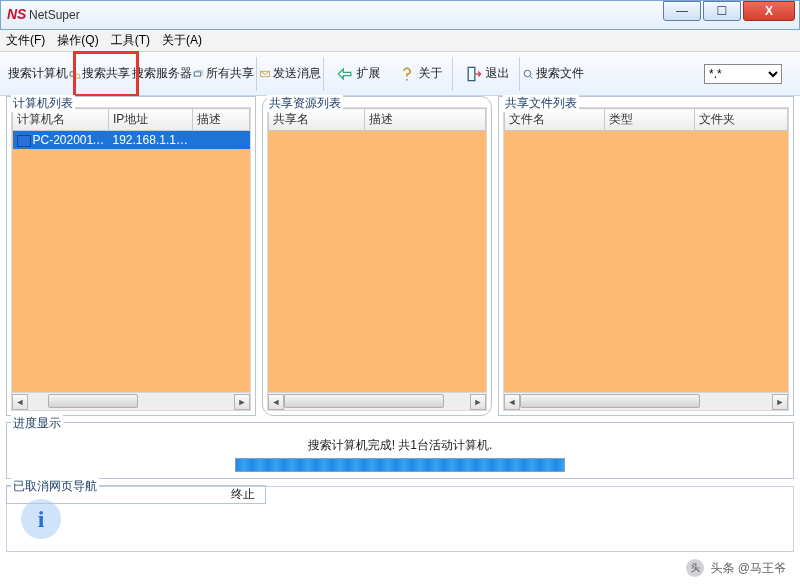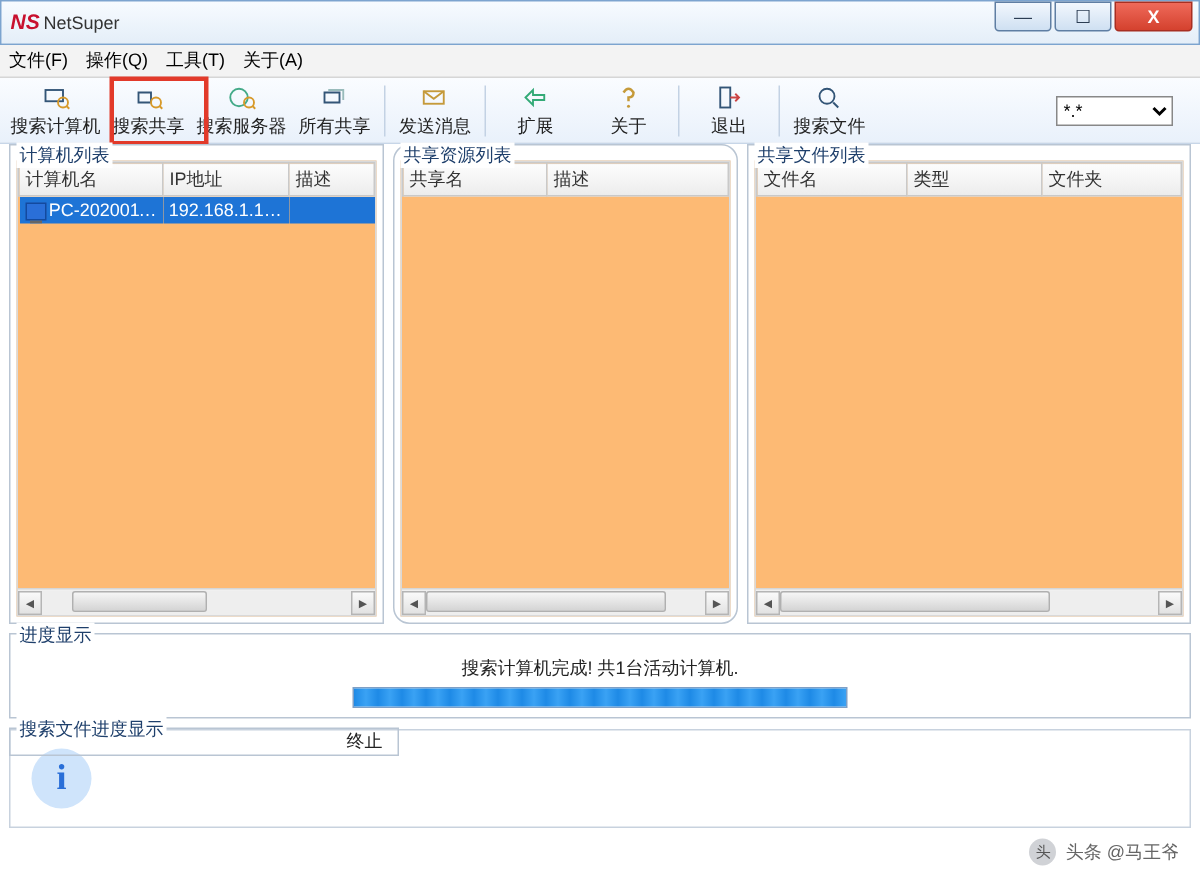--- a/index.html
+++ b/index.html
@@ -13,21 +13,21 @@
 .winbtn { width:38px; height:20px; border:1px solid #5f7ea3; background:linear-gradient(#f2f7fd,#cfe0f2); display:flex; align-items:center; justify-content:center; font-size:10px; color:#2b3d53; cursor:pointer; border-bottom-left-radius:3px; border-bottom-right-radius:3px;}
 .winbtn.close { background:linear-gradient(#ef6a5a,#d4412e); color:#fff; width:52px; border-color:#a82f22;}
 .winbtn.close span{ font-weight:bold; }
 
 
 .menubar { height:22px; background:#f3f3f3; border-bottom:1px solid #d6d6d6; display:flex; align-items:center; padding:0 6px; gap:12px; color:#000; }
 .menubar span{ cursor:pointer; }
 
 
 .toolbar { height:44px; background:linear-gradient(#fafcff,#e9f1fb); border-bottom:1px solid #c7d6e8; display:flex; align-items:center; padding:2px 6px; position:relative;}
-.tbtn { width:62px; height:40px; display:flex; flex-direction:column; align-items:center; justify-content:center; gap:1px; cursor:pointer; }
+.tbtn { width:62px; height:40px; display:flex; align-items:center; justify-content:center; gap:1px; cursor:pointer; }
 .tbtn .tlabel{ color:#222; white-space:nowrap; font-size:12px;}
 .tbtn svg{ width:22px; height:20px; }
 .tsep { width:1px; height:34px; background:#c3d2e4; margin:0 2px;}
 .highlight-box { position:absolute; left:73px; top:-1px; width:66px; height:46px; border:3px solid #e23a2a; pointer-events:none;}
 .filter-box { margin-left:auto; margin-right:12px; }
 .filter-box select { width:78px; height:20px; border:1px solid #888; font-size:12px; background:#fff; }
 
 
 .workarea { display:flex; gap:6px; padding:0 6px; height:320px; }
 .panel { position:relative; border:1px solid #b9c5d3; background:#fff; }
@@ -267,21 +267,21 @@
   <div class="pbox left">
     <span class="panel-label">进度显示</span>
     <div class="prog-inner">
       <div class="prog-text">搜索计算机完成! 共1台活动计算机.</div>
       <div class="prog-bar">
         <div class="prog-fill"></div>
       </div>
     </div>
   </div>
   <div class="pbox right">
-    <span class="panel-label">搜索文件进度显示</span>
+    <span class="panel-label">已取消网页导航</span>
     <span class="stop-btn">终止</span>
   </div>
 </div>
 
 <div class="info-banner">
   <div class="info-icon">
       <span>i</span>
     </div>
 </div>
 

